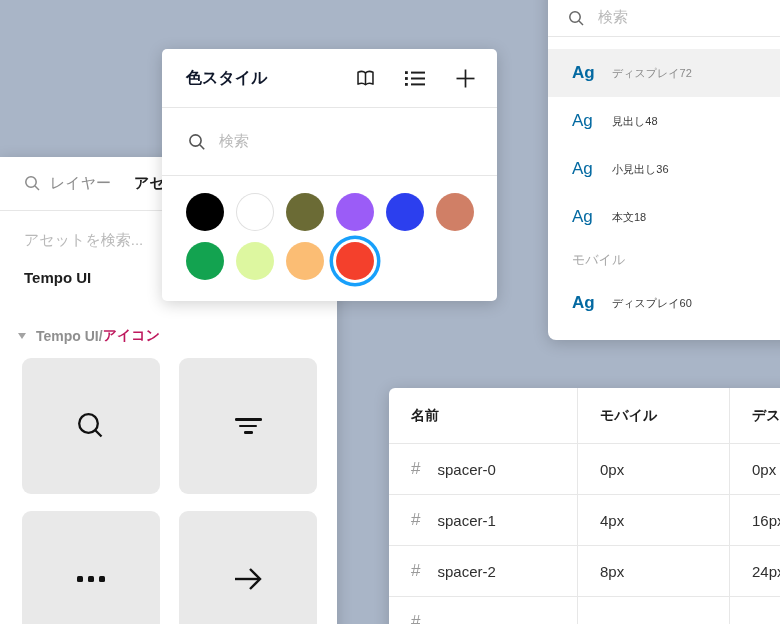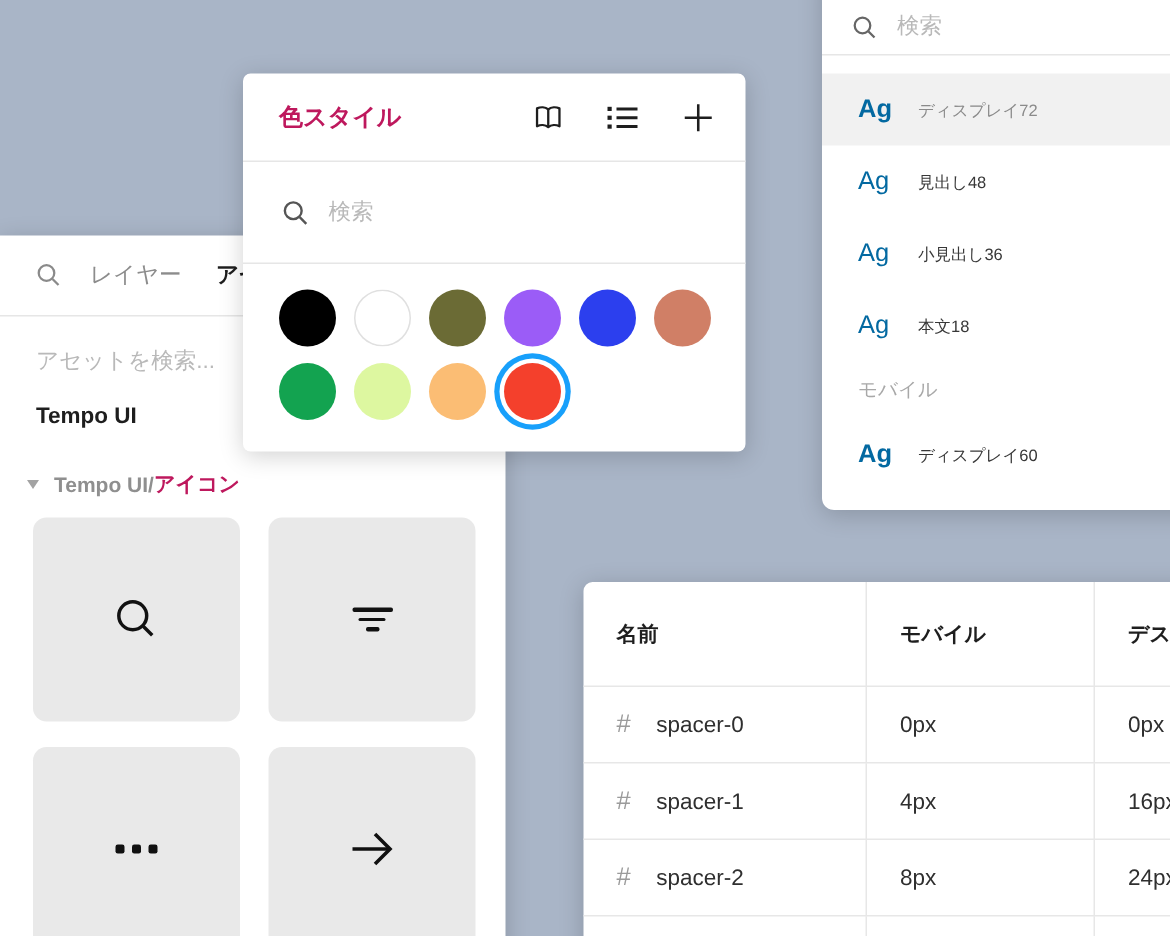--- a/index.html
+++ b/index.html
@@ -9,40 +9,40 @@
     font-family:"Liberation Sans","DejaVu Sans",sans-serif;
     background:#a9b5c7;
   }
   .panel { position:absolute; background:#fff; box-shadow:0 3px 16px rgba(0,0,0,.18); }
 
   
   .left-panel { left:0; top:157; top:157px; width:337px; height:483px; border-radius:0 8px 0 0; }
   .lp-header { height:54px; display:flex; align-items:center; padding-left:24px; border-bottom:1px solid #e6e6e6; }
   .lp-header svg { flex:0 0 auto; }
   .tab { font-size:15px; }
-  .tab.gray { color:#8c8c8c; margin-left:19px; }
+  .tab.gray { color:#8c8c8c; margin-left:9px; }
   .tab.active { color:#1e1e1e; font-weight:700; margin-left:23px; }
   .lp-search { margin:14px 0 0 24px; font-size:15px; color:#b9b9b9; height:30px; display:flex; align-items:center; }
   .lp-lib { margin:14px 0 0 24px; font-size:15px; font-weight:700; color:#1e1e1e; }
-  .lp-section { margin:28px 0 0 12px; display:flex; align-items:center; font-size:14px; }
+  .lp-section { margin:41px 0 0 12px; display:flex; align-items:center; font-size:14px; }
   .tri { width:0; height:0; border-left:4.5px solid transparent; border-right:4.5px solid transparent; border-top:6px solid #a3a3a3; margin:0 10px 0 6px; }
   .sec-prefix { color:#8f8f8f; font-weight:600; }
   .sec-name { color:#be185d; font-weight:700; }
   .tile-grid { margin:13px 0 0 22px; width:296px; display:flex; flex-wrap:wrap; gap:17px 19px; }
   .tile { width:138px; height:136px; background:#e9e9e9; border-radius:9px; display:flex; align-items:center; justify-content:center; }
   .filter-icon { display:flex; flex-direction:column; align-items:center; gap:4px; }
   .filter-icon i { display:block; height:2.6px; background:#111; border-radius:1.3px; }
   .filter-icon i:nth-child(1){ width:27px; } .filter-icon i:nth-child(2){ width:18px; } .filter-icon i:nth-child(3){ width:9px; }
   .dots { display:flex; gap:5px; }
   .dots i { width:6px; height:6px; background:#111; border-radius:1.5px; }
 
   
   .color-panel { left:162px; top:49px; width:335px; height:252px; border-radius:5px; }
   .cp-header { height:59px; display:flex; align-items:center; padding:0 20px 0 24px; border-bottom:1px solid #e6e6e6; }
-  .cp-title { font-size:16px; font-weight:700; color:#be185d; flex:1; }
+  .cp-title { font-size:16px; font-weight:700; color:#0f172a; flex:1; }
   .cp-actions { display:flex; gap:26px; align-items:center; }
   .cp-actions .icon-btn { width:24px; height:24px; display:flex; align-items:center; justify-content:center; cursor:pointer; }
   .cp-search { height:68px; display:flex; align-items:center; padding-left:26px; border-bottom:1px solid #e6e6e6; }
   .cp-search span { margin-left:13px; font-size:15px; color:#b9b9b9; }
   .cp-swatches { padding:17px 23px 0 24px; display:flex; flex-wrap:wrap; gap:11px 12px; width:335px; }
   .swatch { width:38px; height:38px; border-radius:50%; cursor:pointer; }
   .swatch.white { box-shadow:inset 0 0 0 1px #e0e0e0; }
   .swatch.selected { box-shadow:0 0 0 3px #fff, 0 0 0 6.5px #18a0fb; }
 
   
@@ -55,21 +55,21 @@
   .tp-ag { font-size:17px; color:#0369a1; font-weight:500; width:40px; }
   .tp-item.selected .tp-ag, .tp-item.bold .tp-ag { font-weight:700; }
   .tp-label { font-size:11px; color:#383838; }
   .tp-item.selected .tp-label { color:#8a8a8a; }
   .tp-section { height:38px; display:flex; align-items:center; padding-left:24px; font-size:13px; color:#a8a8a8; }
 
   
   .table-panel { left:389px; top:388px; width:560px; height:300px; border-radius:6px 0 0 0; }
   .t-row { display:grid; grid-template-columns:189px 152px 219px; }
   .t-cell { border-right:1px solid #e7e7e7; border-bottom:1px solid #e7e7e7; display:flex; align-items:center; padding-left:22px; font-size:15px; color:#2f2f2f; }
-  .t-head .t-cell { height:70px; font-size:14px; font-weight:700; color:#1e1e1e; }
+  .t-head .t-cell { height:56px; font-size:14px; font-weight:700; color:#1e1e1e; }
   .t-body .t-cell { height:51px; }
   .hash { color:#9b9b9b; font-size:17px; margin-right:17px; font-weight:400; }
 
   svg { display:block; }
 </style>
 </head>
 <body style="background-color: rgb(169, 181, 199);">
 
 <div class="panel left-panel">
   <div class="lp-header">

